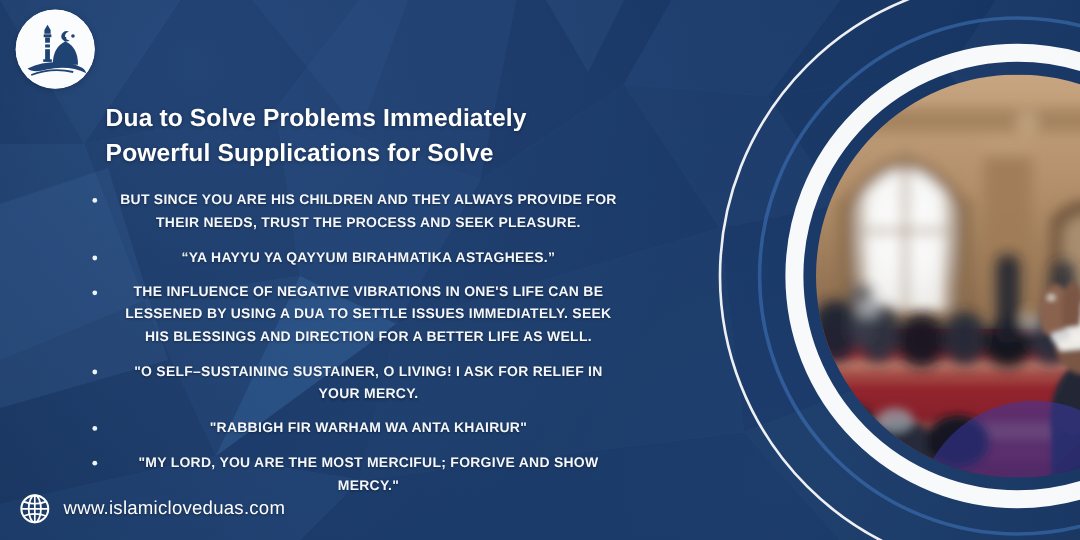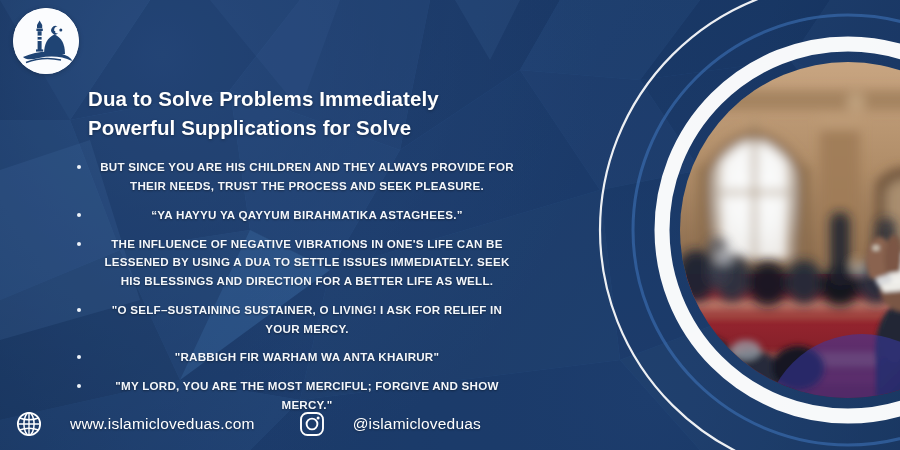--- a/index.html
+++ b/index.html
@@ -76,21 +76,21 @@
     border-radius:50%;
     background:#eef3f9;
   }
 
   
   .footer {
     position:absolute; left:16px; bottom:13px;
     display:flex; align-items:center;
     gap:44px;
   }
-  .fitem { display:flex; align-items:center; gap:28px;text-align:right; }
+  .fitem { display:flex; align-items:center; gap:11px;text-align:right; }
   .fitem span.label {
     color:#ffffff;
     font-size:15.5px;
     letter-spacing:.2px;
     text-shadow:0 1px 2px rgba(0,0,0,.35);
   }
   .fitem svg { display:block; flex:none; }
 
   
   .photo-wrap {
@@ -350,23 +350,15 @@
         <circle cx="13" cy="13" r="11.2" fill="none" stroke="#ffffff" stroke-width="1.7"></circle>
         <ellipse cx="13" cy="13" rx="5.1" ry="11.2" fill="none" stroke="#ffffff" stroke-width="1.5"></ellipse>
         <line x1="1.8" y1="13" x2="24.2" y2="13" stroke="#ffffff" stroke-width="1.5"></line>
         <path d="M3.5 7 Q13 10.6 22.5 7" fill="none" stroke="#ffffff" stroke-width="1.4"></path>
         <path d="M3.5 19 Q13 15.4 22.5 19" fill="none" stroke="#ffffff" stroke-width="1.4"></path>
         <line x1="13" y1="1.8" x2="13" y2="24.2" stroke="#ffffff" stroke-width="1.4"></line>
       </svg>
       <span class="label">www.islamicloveduas.com</span>
     </div>
 
-    <div class="fitem">
-      <svg width="26" height="26" viewBox="0 0 26 26">
-        <rect x="2" y="2" width="22" height="22" rx="6.5" ry="6.5" fill="none" stroke="#ffffff" stroke-width="1.9"></rect>
-        <circle cx="13" cy="13" r="5.4" fill="none" stroke="#ffffff" stroke-width="1.9"></circle>
-        <circle cx="19.1" cy="6.9" r="1.5" fill="#ffffff"></circle>
-      </svg>
-      <span class="label">@islamicloveduas</span>
-    </div>
   </div>
 
 </div>
 
 </body></html>

